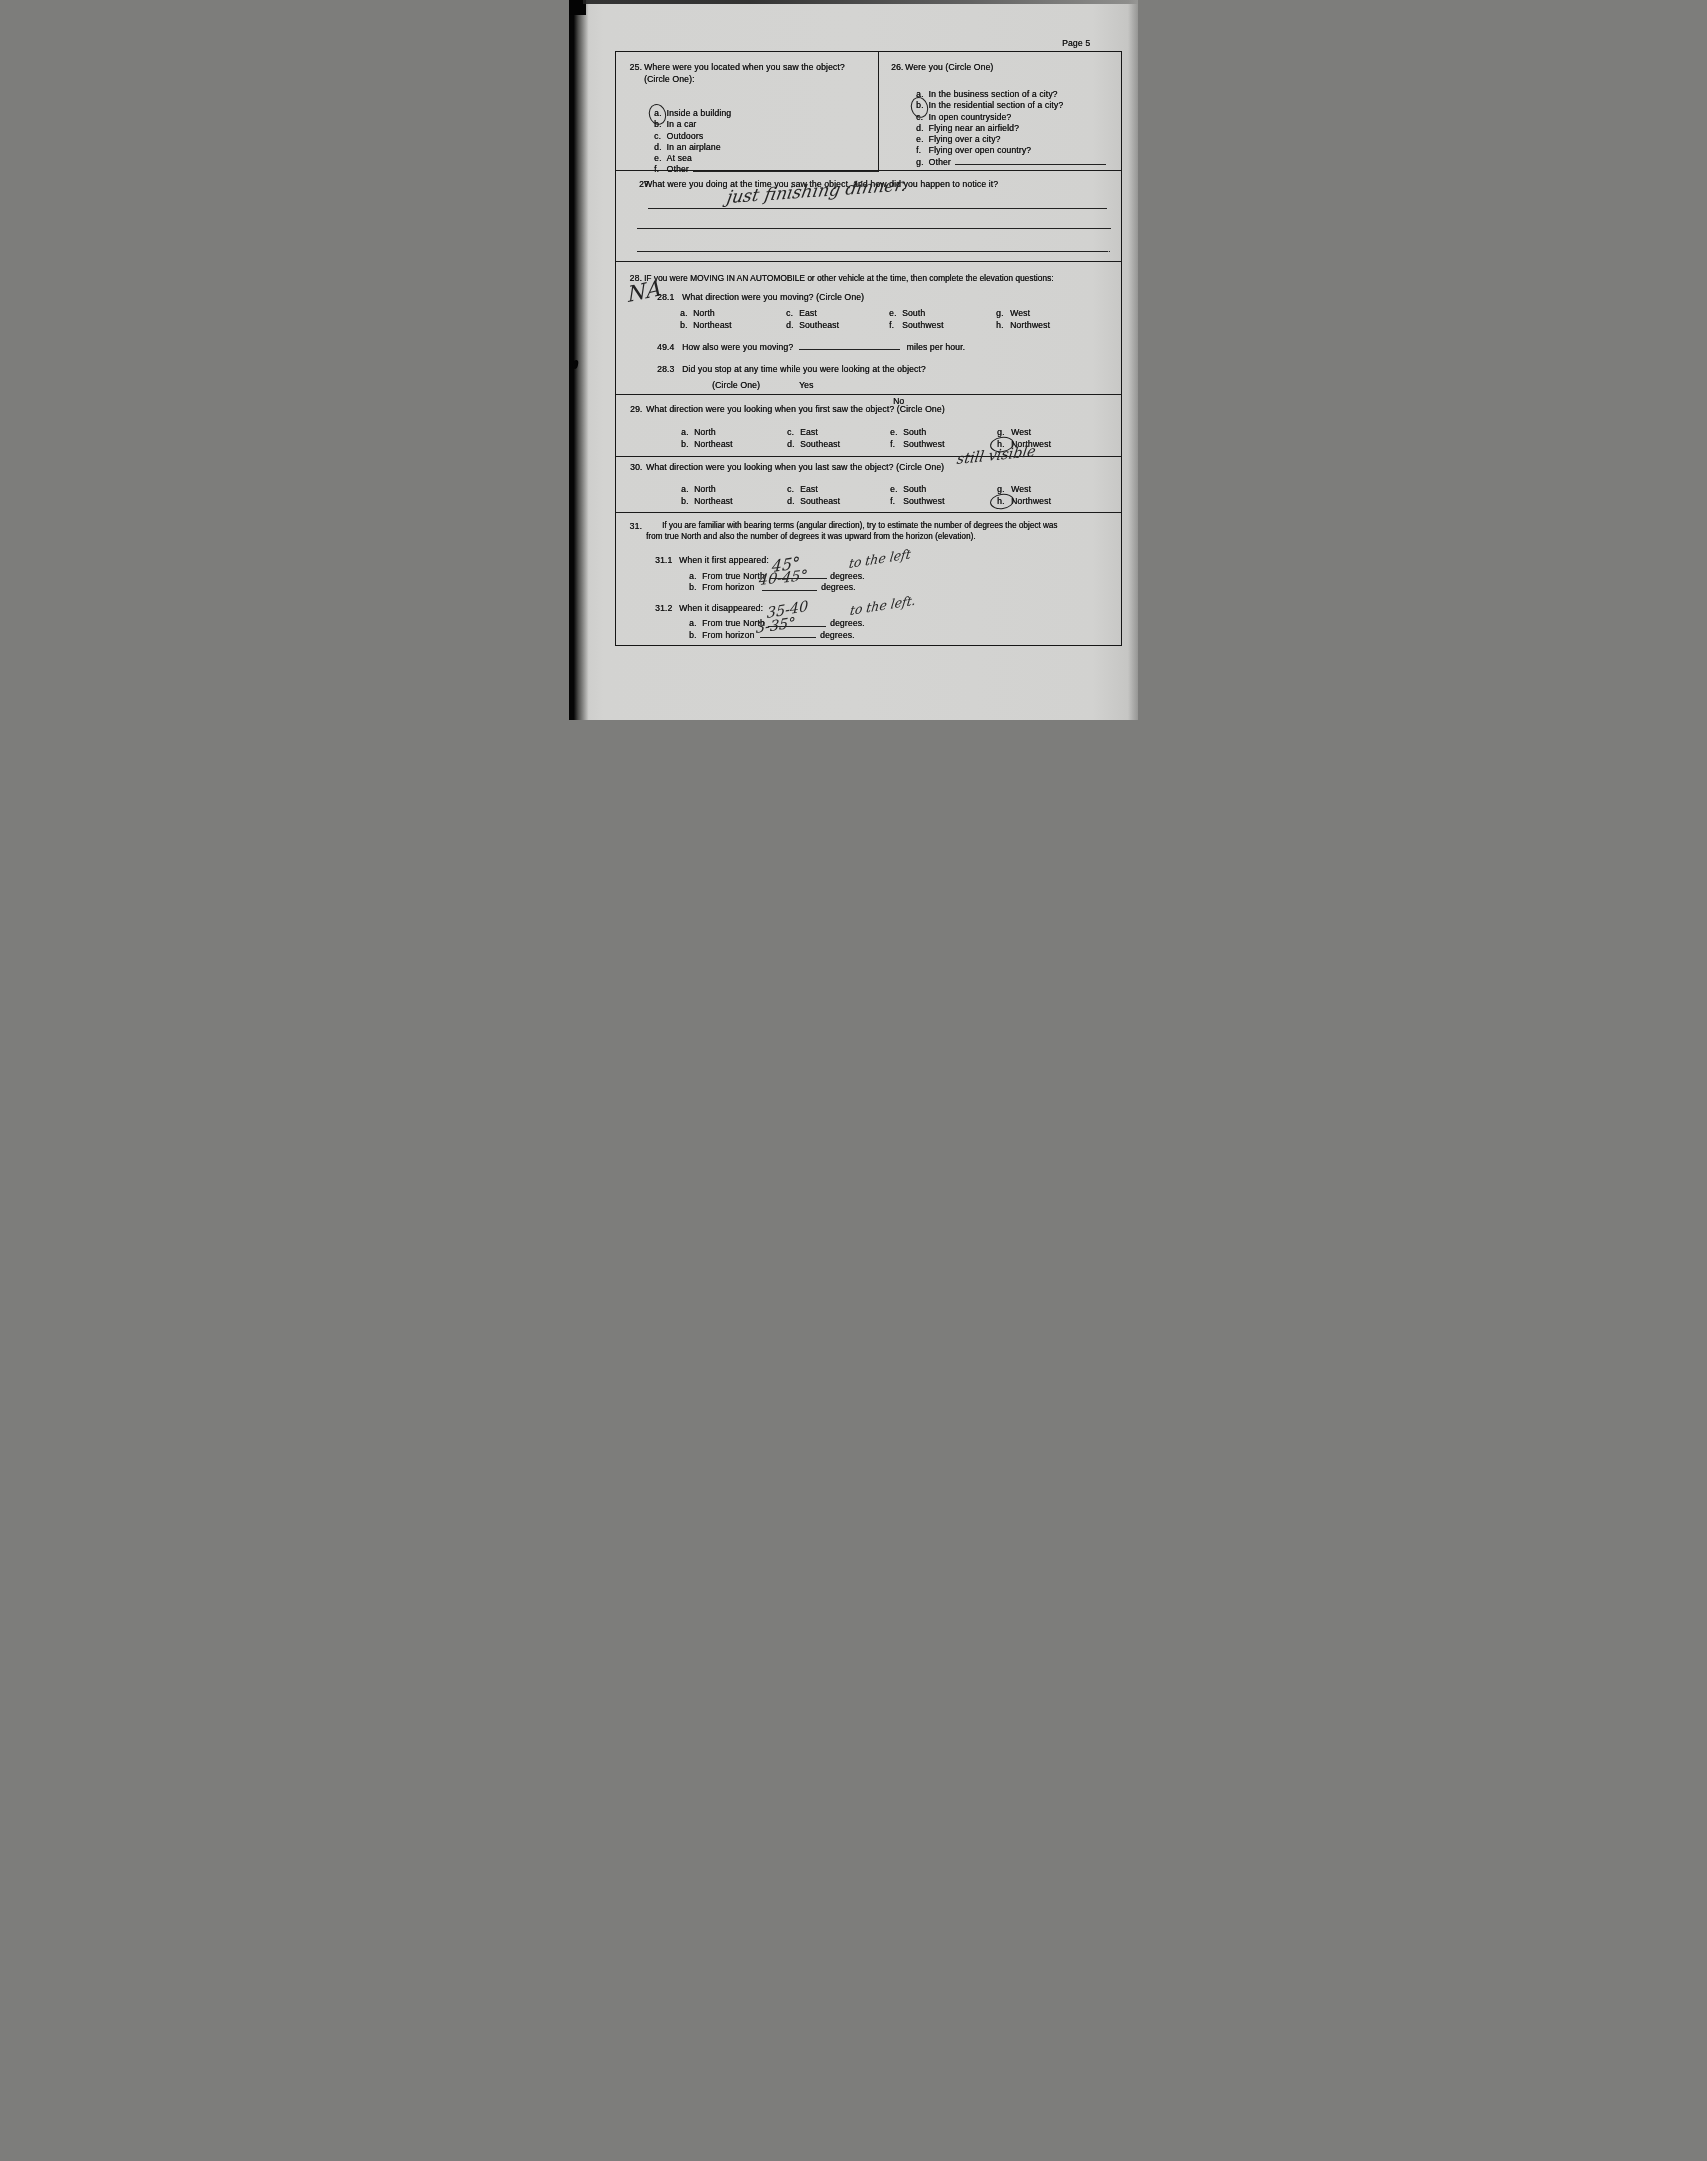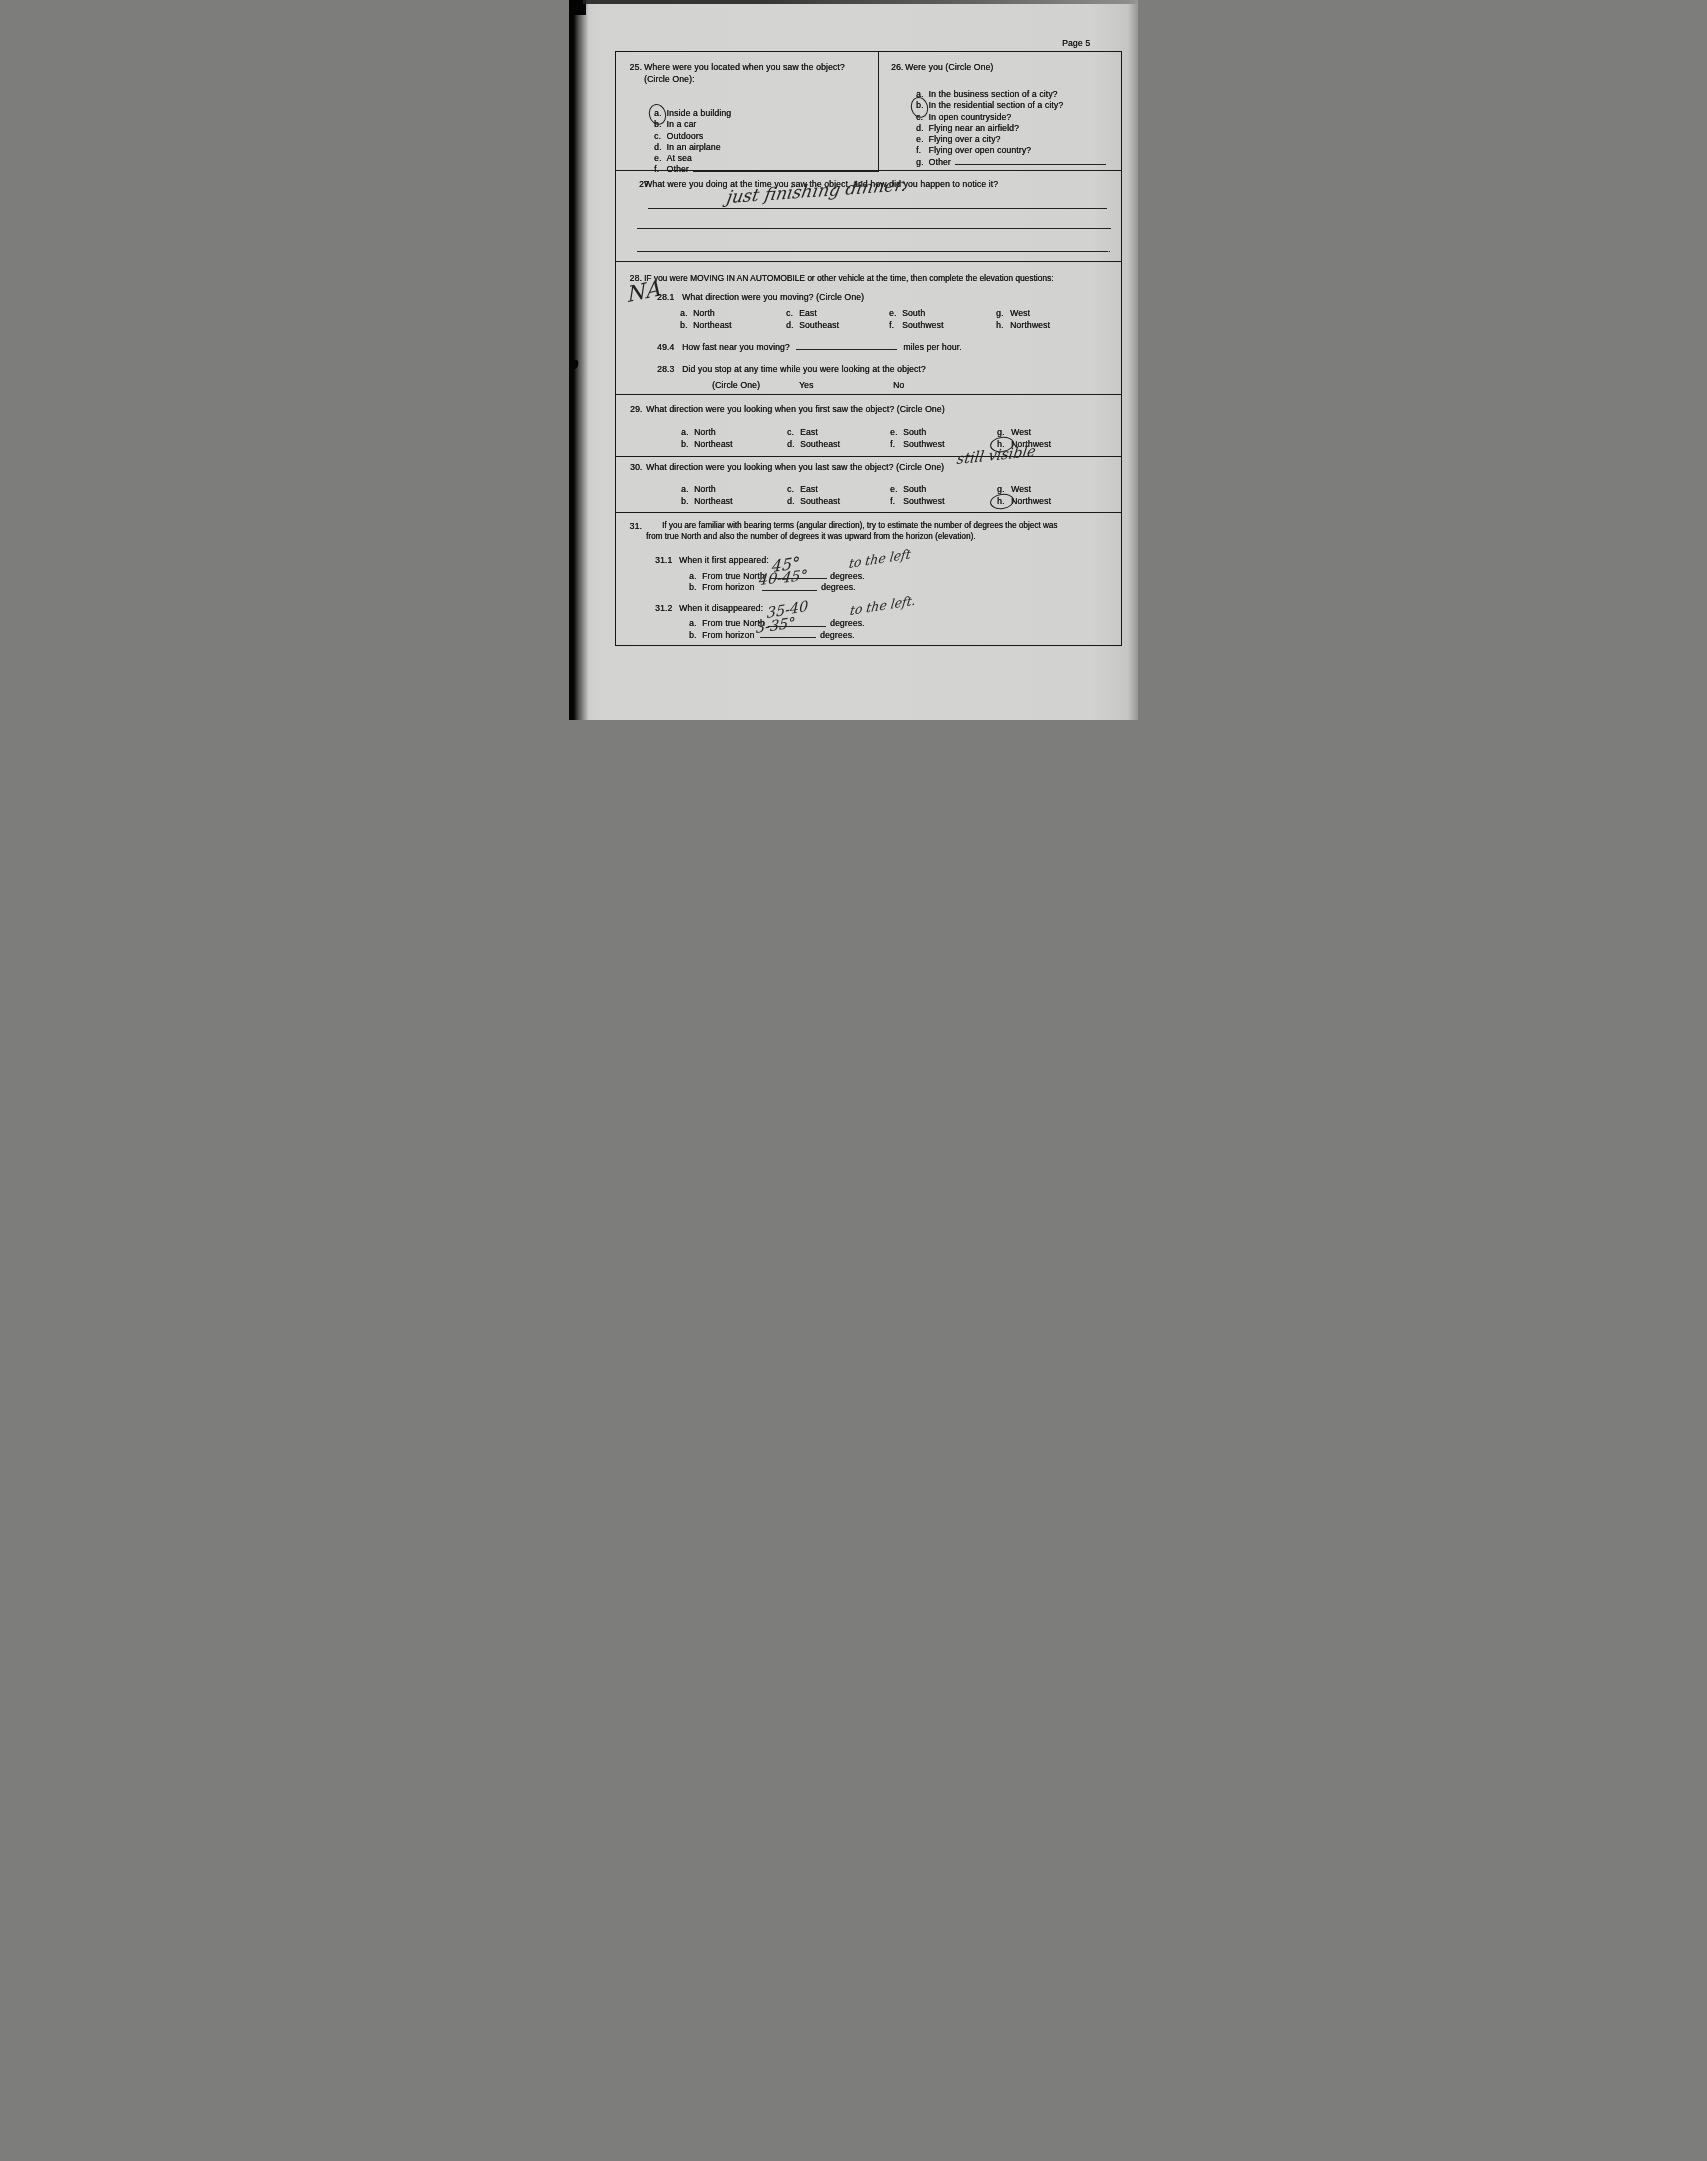--- a/index.html
+++ b/index.html
@@ -121,27 +121,27 @@
           <span class="dir-label" style="left: 222px; top: 0px;">South</span>
           <span class="dir-letter" style="left: 209px; top: 11.7px;">f.</span>
           <span class="dir-label" style="left: 222px; top: 11.7px;">Southwest</span>
           <span class="dir-letter" style="left: 316px; top: 0px;">g.</span>
           <span class="dir-label" style="left: 330px; top: 0px;">West</span>
           <span class="dir-letter" style="left: 316px; top: 11.7px;">h.</span>
           <span class="dir-label" style="left: 330px; top: 11.7px;">Northwest</span>
         </div>
 
       <span class="abs typed" style="left:41px;top:290px;">49.4</span>
-      <span class="abs typed" style="left:66px;top:290px;"><span>How fast near you moving?</span> <span class="inline-blank" style="width:101px;margin:0 3.7px;"></span> <span>miles per hour.</span></span>
+      <span class="abs typed" style="left:66px;top:290px;"><span>How also were you moving?</span> <span class="inline-blank" style="width:101px;margin:0 3.7px;"></span> <span>miles per hour.</span></span>
 
       <span class="abs typed" style="left:41px;top:312px;">28.3</span>
       <span class="abs typed" style="left:66px;top:312px;">Did you stop at any time while you were looking at the object?</span>
       <span class="abs typed it" style="left:96px;top:328px;">(Circle One)</span>
       <span class="abs typed" style="left:183px;top:328px;">Yes</span>
-      <span class="abs typed" style="left:261px;top:328px;padding-left:16px;">No</span>
+      <span class="abs typed" style="left:261px;top:344px;padding-left:16px;">No</span>
     </div>
 
     <div>
       <span class="abs typed" style="left:14px;top:352px;">29.</span>
       <span class="abs typed" style="left:30px;top:352px;"><span>What direction were you looking when you first saw the object?</span> <span class="it">(Circle One)</span></span>
       <div class="dirgrid typed" style="left:65px;top:375px;">
           <span class="dir-letter" style="left: 0px; top: 0px;">a.</span>
           <span class="dir-label" style="left: 13px; top: 0px;">North</span>
           <span class="dir-letter" style="left: 0px; top: 11.7px;">b.</span>
           <span class="dir-label" style="left: 13px; top: 11.7px;">Northeast</span>

